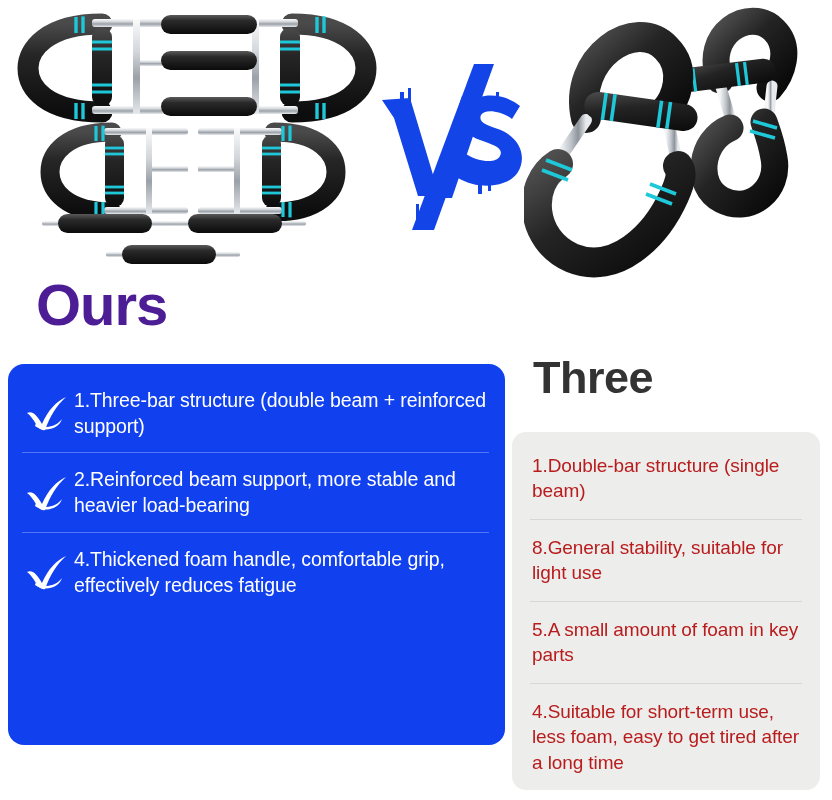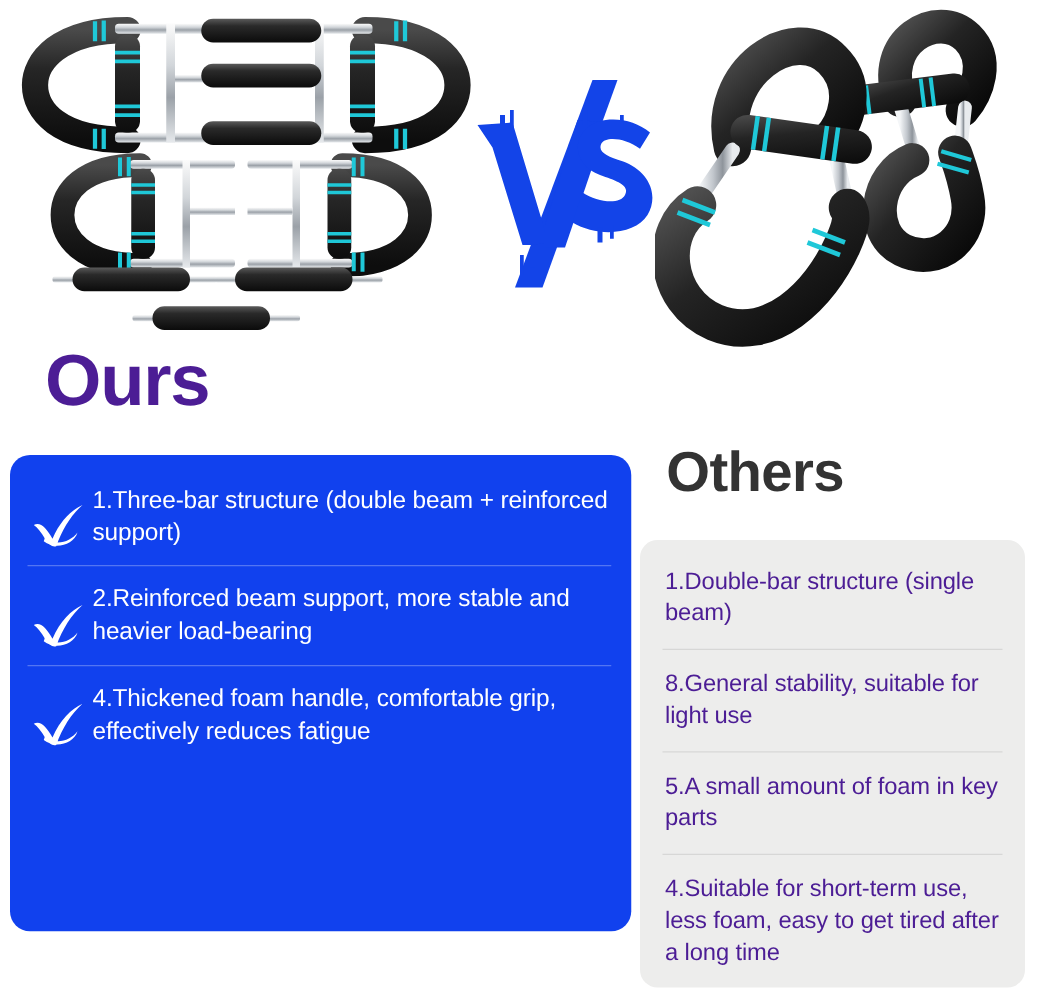--- a/index.html
+++ b/index.html
@@ -79,21 +79,21 @@
     background: #ededec;
     border-radius: 14px;
     box-sizing: border-box;
     padding: 6px 18px 6px 18px;
   }
 
   
   .ours-list { display: block; }
   .ours-item {
     display: flex;
-    align-items: flex-end;
+    align-items: center;
     padding: 13px 2px 13px 2px;
     border-top: 1px solid rgba(255,255,255,0.28);
   }
   .ours-item:first-child { border-top: none; }
   .check-icon {
     flex: 0 0 auto;
     width: 44px;
     height: 36px;
     margin-right: 6px;
     margin-top: 2px;
@@ -106,21 +106,21 @@
     letter-spacing: -0.1px;
     font-weight: 400;
     padding-top: 1px;
   }
 
   
   .others-list { display: block; }
   .others-item {
     padding: 15px 2px 15px 2px;
     border-top: 1px solid #d7d7d6;
-    color: #4c1d95;
+    color: #b91c1c;
     font-size: 19px;
     line-height: 1.34;
     letter-spacing: -0.1px;
   }
   .others-item:first-child { border-top: none; }
 </style>
 </head>
 <body>
 
 <div class="hero">
@@ -309,21 +309,21 @@
           <path d="M18 170 L44 180"></path>
         <path d="M126 184 L152 194"></path>
           <path d="M122 194 L148 204"></path>
       </g>
     </svg>
   </div>
 </div>
 
 <div class="heading-ours">Ours</div>
 
-<div class="heading-others">Others</div>
+<div class="heading-others">Three</div>
 
 <div class="panel-ours">
   <div class="ours-list">
 
     <div class="ours-item">
       <span class="check-icon">
         <svg viewBox="0 0 44 36" aria-hidden="true">
           <path d="M3 17 C8 14 13 19 18 28 C24 14 33 5 42 1 C33 9 26 20 21 34 C18 35 15 33 12 28 C9 23 6 19 3 17 Z" fill="#ffffff"></path>
           <path d="M12 27 C20 34 32 31 38 23 C35 33 20 37 11 30 Z" fill="#ffffff"></path>
         </svg>

